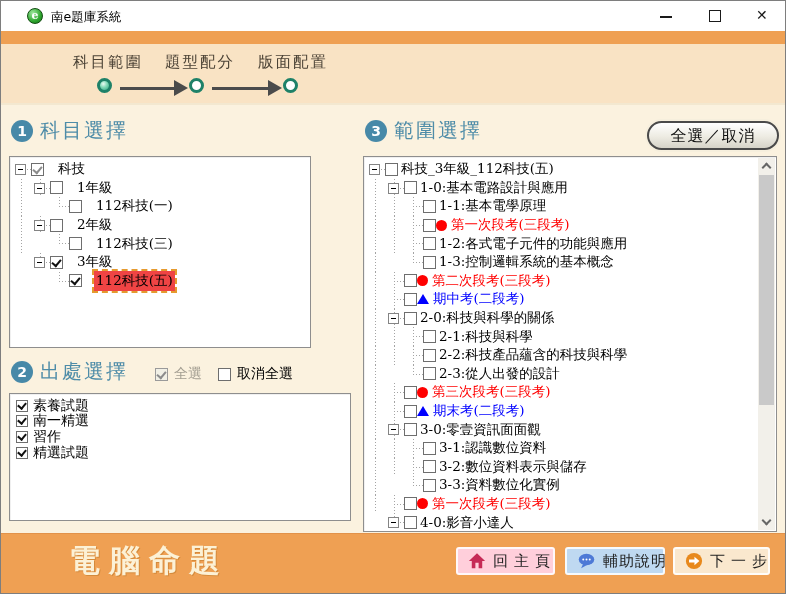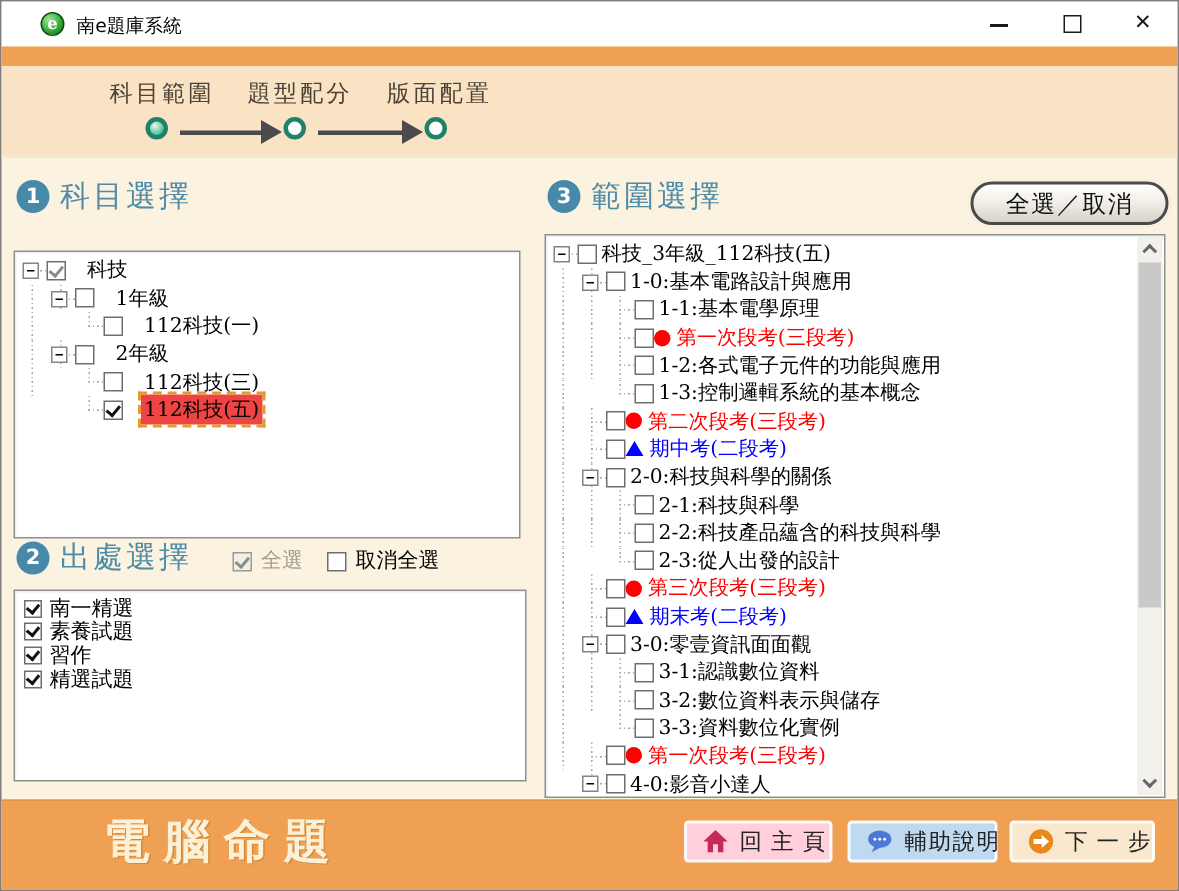--- a/index.html
+++ b/index.html
@@ -31,21 +31,21 @@
           border-bottom:8px solid transparent;border-left:14px solid #4B4B4B;}
 
   
   .sec-head{position:absolute;display:flex;align-items:center;gap:7px;}
   .sec-num{width:22px;height:22px;border-radius:50%;background:#4789A8;color:#fff;
            font:bold 14px/22px "DejaVu Sans",sans-serif;text-align:center;flex:0 0 auto;}
   .sec-title{font-size:20px;font-weight:normal;color:#4E8CA8;letter-spacing:2px;white-space:nowrap;}
 
   
   .box{position:absolute;background:#fff;border:1px solid #8E8E8E;box-shadow:inset 1px 1px 0 rgba(0,0,0,0.06);}
-  #box1{left:8px;top:166px;width:338px;height:192px;padding:3px 0 12px 2px;}
+  #box1{left:8px;top:155px;width:302px;height:192px;padding:3px 0 12px 2px;}
   #box2{left:8px;top:392px;width:342px;height:128px;padding:4px 0 0 6px;}
   #box3{left:362px;top:155px;width:414px;height:376px;padding:3px 0 0 2px;}
 
   
   .trow{display:flex;align-items:stretch;height:18.6px;}
   .tcell{position:relative;width:19px;flex:0 0 auto;}
   .tcell.cont{background-image:repeating-linear-gradient(to bottom,#A4A4A4 0,#A4A4A4 1px,transparent 1px,transparent 3px);
               background-size:1px 100%;background-position:9px 0;background-repeat:no-repeat;}
   .hline{position:absolute;top:9px;left:9px;right:0;height:1px;
          background-image:repeating-linear-gradient(to right,#A4A4A4 0,#A4A4A4 1px,transparent 1px,transparent 3px);}
@@ -191,20 +191,30 @@
         <span class="tcell"></span>
         <span class="tcell conn">
           <i class="hline"></i>
           <i class="vline half"></i>
         </span>
         <span class="cb off"></span>
         <span class="tlabel">112科技(三)</span>
       </div>
       <div class="trow">
         <span class="tcell"></span>
+        <span class="tcell conn">
+          <i class="hline"></i>
+          <i class="vline half"></i>
+          <span class="exp"></span>
+        </span>
+        <span class="cb on"></span>
+        <span class="tlabel">3年級</span>
+      </div>
+      <div class="trow">
+        <span class="tcell"></span>
         <span class="tcell"></span>
         <span class="tcell conn">
           <i class="hline"></i>
           <i class="vline half"></i>
         </span>
         <span class="cb on"></span>
         <span class="tlabel sel">112科技(五)</span>
       </div>
     </div>
 
@@ -216,25 +226,25 @@
     <span class="cb gray disabled"></span>
     <span class="lbl-gray">全選</span>
   </div>
   <div class="hdr-check" style="left:217px;top:364px">
     <span class="cb off"></span>
     <span>取消全選</span>
   </div>
   <div class="box" id="box2">
       <div class="lrow">
         <span class="cb on"></span>
+        <span class="llabel">素養試題</span>
+      </div>
+      <div class="lrow">
+        <span class="cb on"></span>
         <span class="llabel">南一精選</span>
-      </div>
-      <div class="lrow">
-        <span class="cb on"></span>
-        <span class="llabel">素養試題</span>
       </div>
       <div class="lrow">
         <span class="cb on"></span>
         <span class="llabel">習作</span>
       </div>
       <div class="lrow">
         <span class="cb on"></span>
         <span class="llabel">精選試題</span>
       </div>
     </div>

